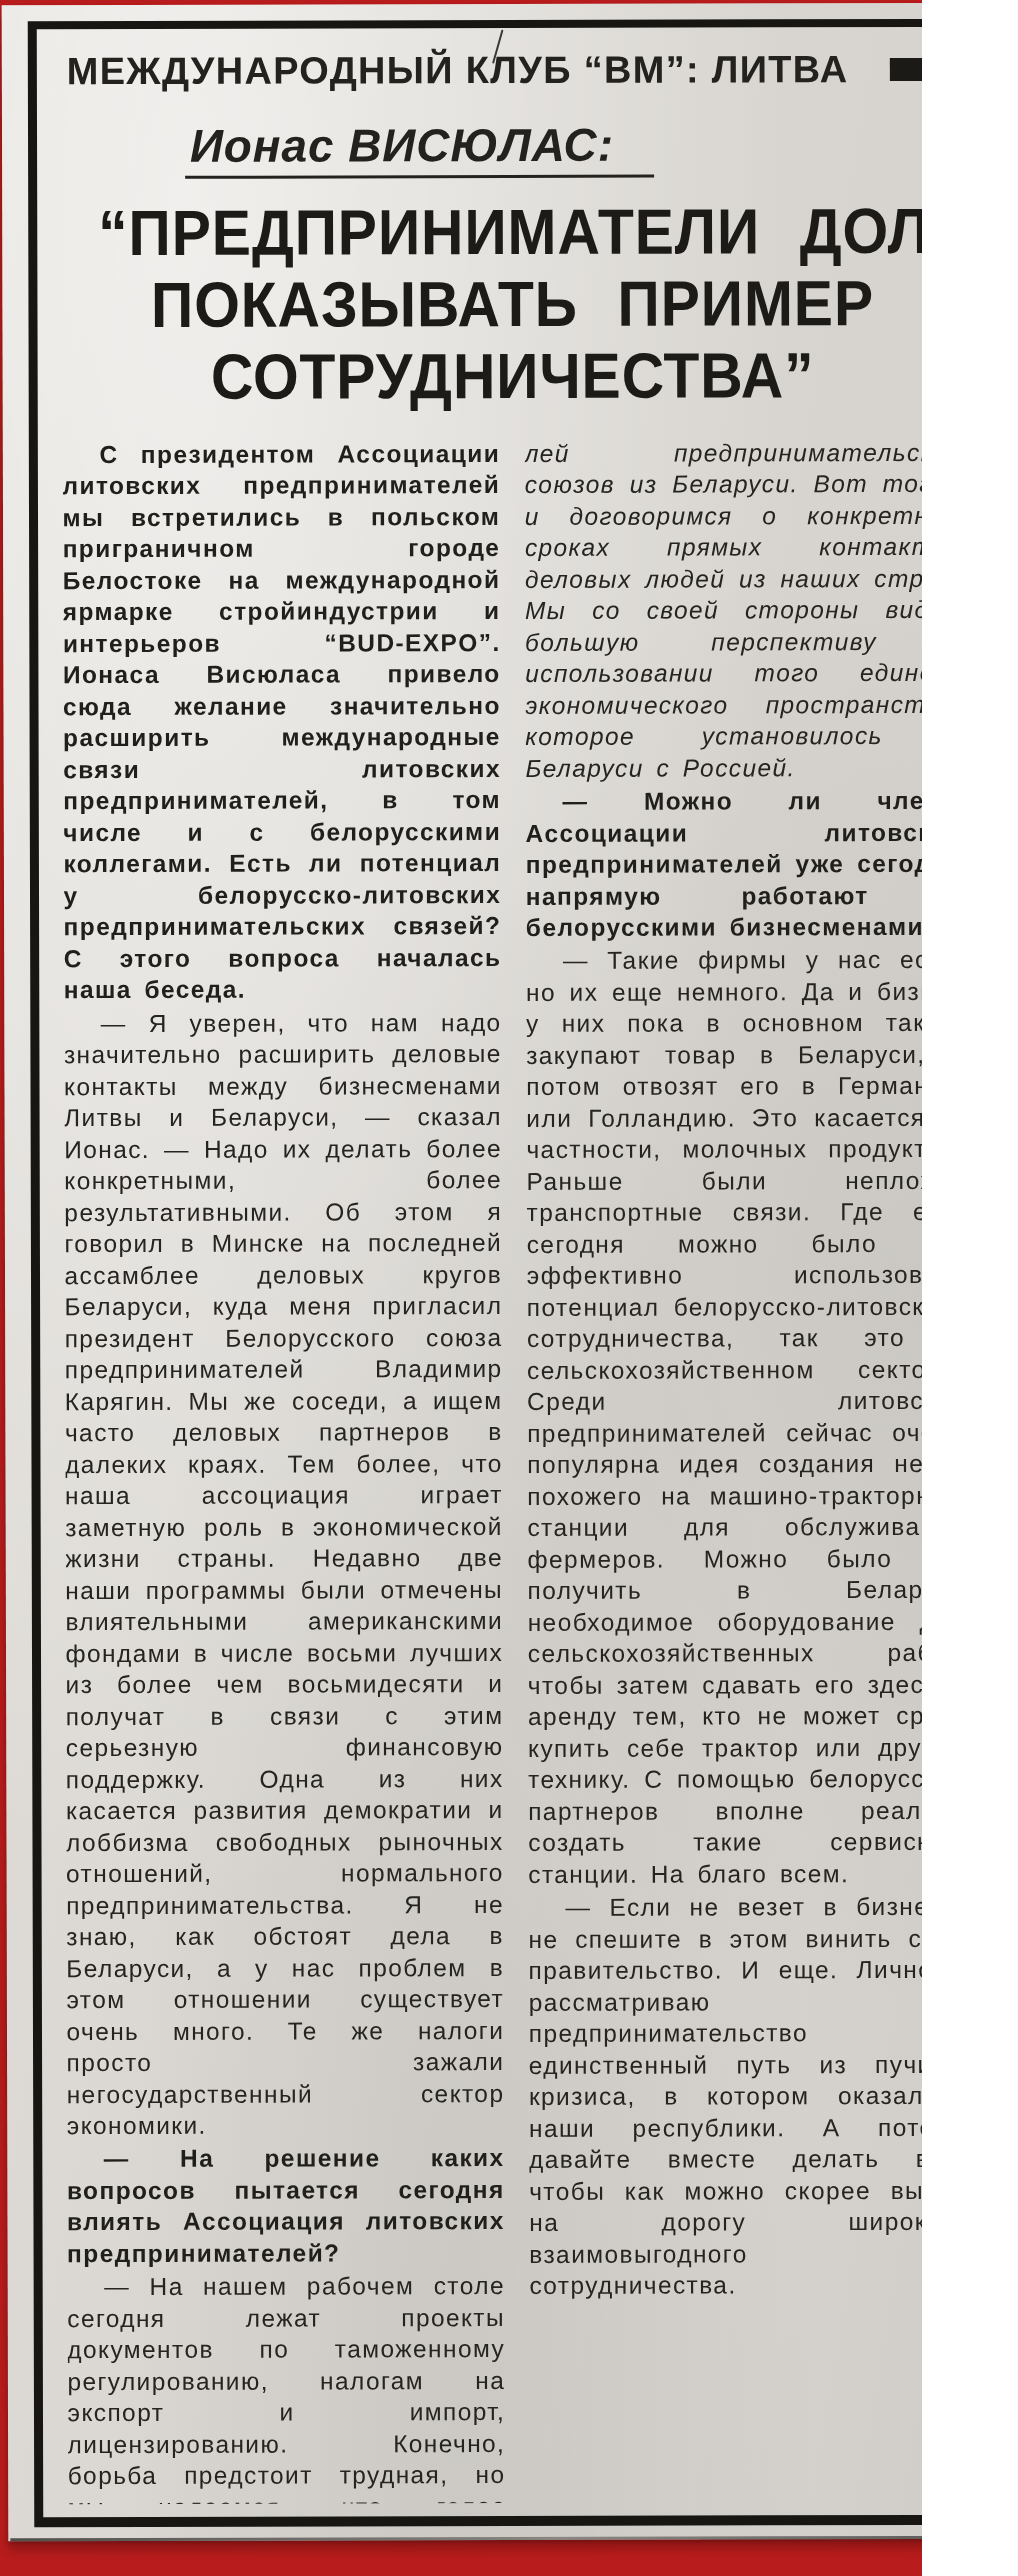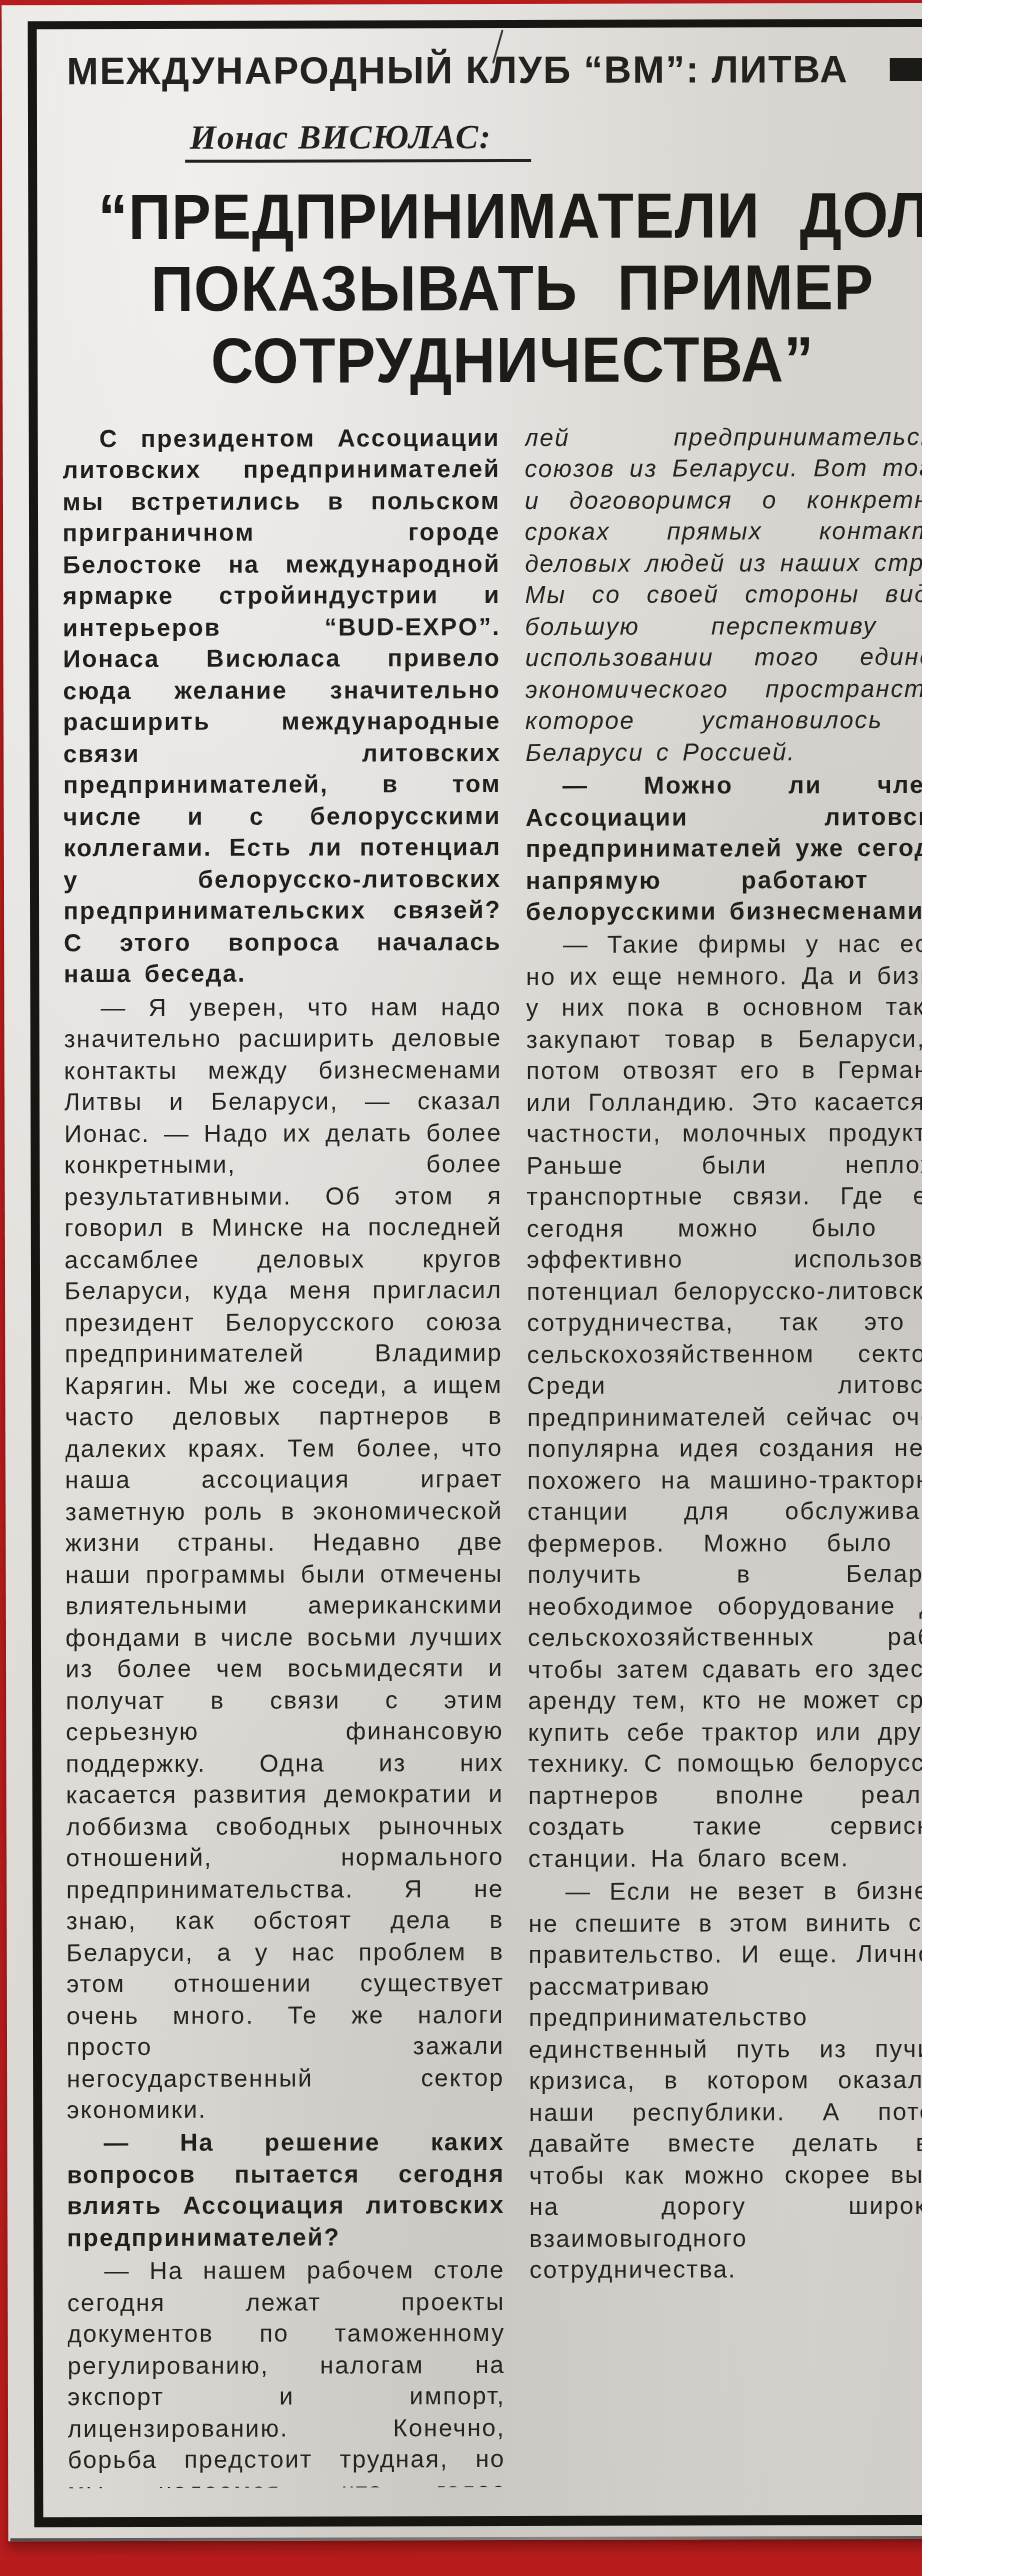--- a/index.html
+++ b/index.html
@@ -34,22 +34,22 @@
     display:flex; align-items:center; justify-content:space-between;
     margin:10.5px 14px 0 5.3px;
   }
   .kicker {
     font-size:38px; font-weight:bold; letter-spacing:1.3px; white-space:nowrap;
     color:#23221f;
   }
   .kicker-bar { flex:0 0 auto; width:58px; height:23px; background:#1b1a17; margin-left:15.8px; }
   .byline-row { margin:26px 0 0 123px; }
   .byline {
-    display:inline-block; font-family:Liberation Serif, serif;
-    font-style:italic; font-weight:bold; font-size:34px; color:#24221f;
+    display:inline-block; font-family:Liberation Sans, sans-serif;
+    font-style:italic; font-weight:bold; font-size:46px; color:#24221f;
     border-bottom:3.5px solid #24221f; padding:0 40px 3.5px 5.3px; letter-spacing:0.9px;
   }
   .headline {
     margin:17.5px 0 0; text-align:center; font-weight:900; font-size:64px;
     line-height:72px; letter-spacing:0.9px; color:#1c1b18;
     transform:scaleX(.92); transform-origin:center top;
   }
   .hl-line { display:block; word-spacing:24.5px; white-space:nowrap; }
   .columns { display:flex; gap:24.5px; margin-top:26px; height:2065px; overflow:hidden; }
   .col { flex:1 1 0; min-width:0; overflow:hidden; }

